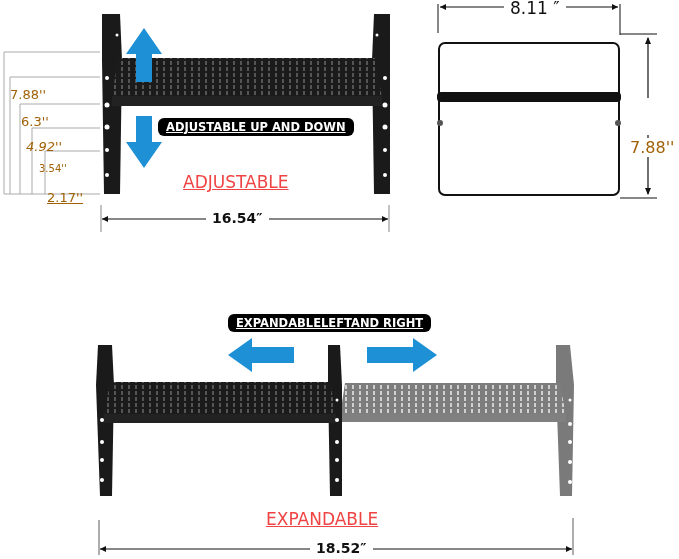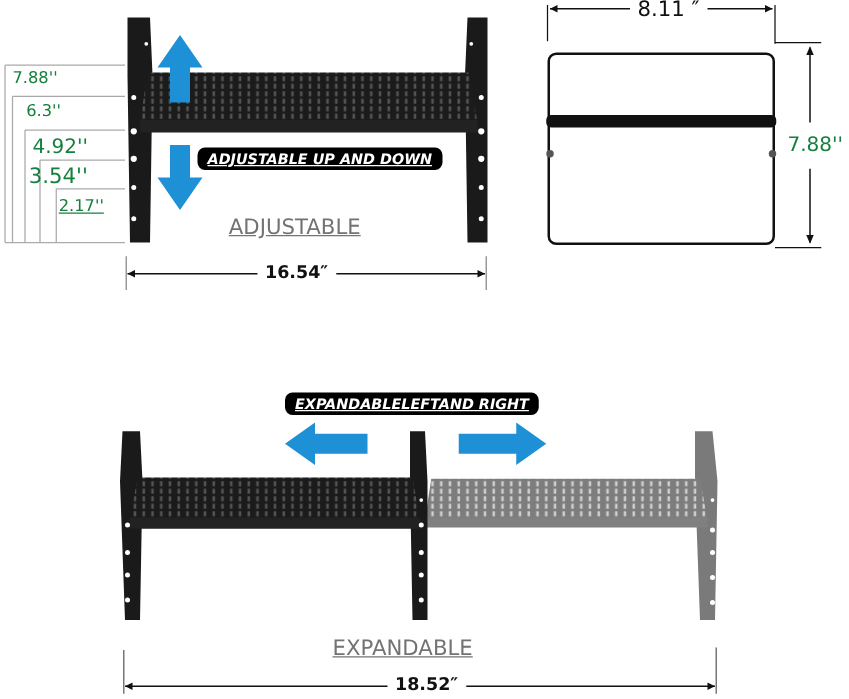--- a/index.html
+++ b/index.html
@@ -1,19 +1,19 @@
 <!DOCTYPE html>
 <html><head>
 <meta charset="utf-8">
 <style>
   html, body { margin:0; padding:0; background:#fff; }
   body { width:679px; height:559px; position:relative; overflow:hidden; font-family:"Liberation Sans", sans-serif; }
-  .lbl { position:absolute; font-family:"DejaVu Sans", sans-serif; color:#15803d; white-space:nowrap; }
-  .pill { position:absolute; background:#000; color:#fff; font-family:"DejaVu Sans", sans-serif; font-weight:bold; border-radius:6px; padding:2px 8px; white-space:nowrap; text-decoration:underline;font-style:italic; }
-  .title { position:absolute; font-family:"DejaVu Sans", sans-serif; color:#737373; text-decoration:underline; white-space:nowrap; }
+  .lbl { position:absolute; font-family:"DejaVu Sans", sans-serif; color:#a16207; white-space:nowrap;margin-top:32px; }
+  .pill { position:absolute; background:#000; color:#fff; font-family:"DejaVu Sans", sans-serif; font-weight:bold; border-radius:6px; padding:2px 8px; white-space:nowrap; text-decoration:underline; }
+  .title { position:absolute; font-family:"DejaVu Sans", sans-serif; color:#ef4444; text-decoration:underline; white-space:nowrap; }
   .dim { position:absolute; font-family:"DejaVu Sans", sans-serif; font-weight:bold; color:#111; background:#fff; padding:0 6px; white-space:nowrap; }
   svg { position:absolute; left:0; top:0; }
 </style>
 </head>
 <body>
 
 <svg width="679" height="559" viewBox="0 0 679 559">
   <defs>
     <pattern id="perfDark" width="7" height="6" patternUnits="userSpaceOnUse">
       <rect width="7" height="6" fill="#1b1b1b"></rect>
@@ -123,22 +123,22 @@
     <line x1="99" y1="520" x2="99" y2="555" stroke="#777"></line>
     <line x1="573" y1="518" x2="573" y2="555" stroke="#777"></line>
     <line x1="100" y1="549" x2="572" y2="549"></line>
     <polygon points="100,549 106,546 106,552" stroke="none"></polygon>
     <polygon points="572,549 566,546 566,552" stroke="none"></polygon>
   </g>
 </svg>
 
 <div class="lbl" style="left:10px;top:55px;font-size:13px;">7.88''</div>
 <div class="lbl" style="left:21px;top:82px;font-size:13px;">6.3''</div>
-<div class="lbl" style="left:26px;top:107px;font-size:16px;">4.92''</div>
-<div class="lbl" style="left:23px;top:131px;font-size:17px;">3.54''</div>
+<div class="lbl" style="left:26px;top:107px;font-size:13px;font-style:italic;">4.92''</div>
+<div class="lbl" style="left:39px;top:131px;font-size:10px;">3.54''</div>
 <div class="lbl" style="left:47px;top:158px;font-size:13px;text-decoration:underline;">2.17''</div>
 
 <div class="pill" style="left:158px;top:118px;font-size:11.5px;">ADJUSTABLE UP AND DOWN</div>
 <div class="title" style="left:183px;top:172px;font-size:17px;">ADJUSTABLE</div>
 <div class="dim" style="left:206px;top:210px;font-size:14px;">16.54″</div>
 
 <div class="dim" style="left:504px;top:-2px;font-size:17px;font-weight:normal;">8.11 ″</div>
 <div class="lbl" style="left:630px;top:106px;font-size:16px;background:#fff;">7.88''</div>
 
 <div class="pill" style="left:228px;top:314px;font-size:11.5px;text-align:right;">EXPANDABLELEFTAND RIGHT</div>

